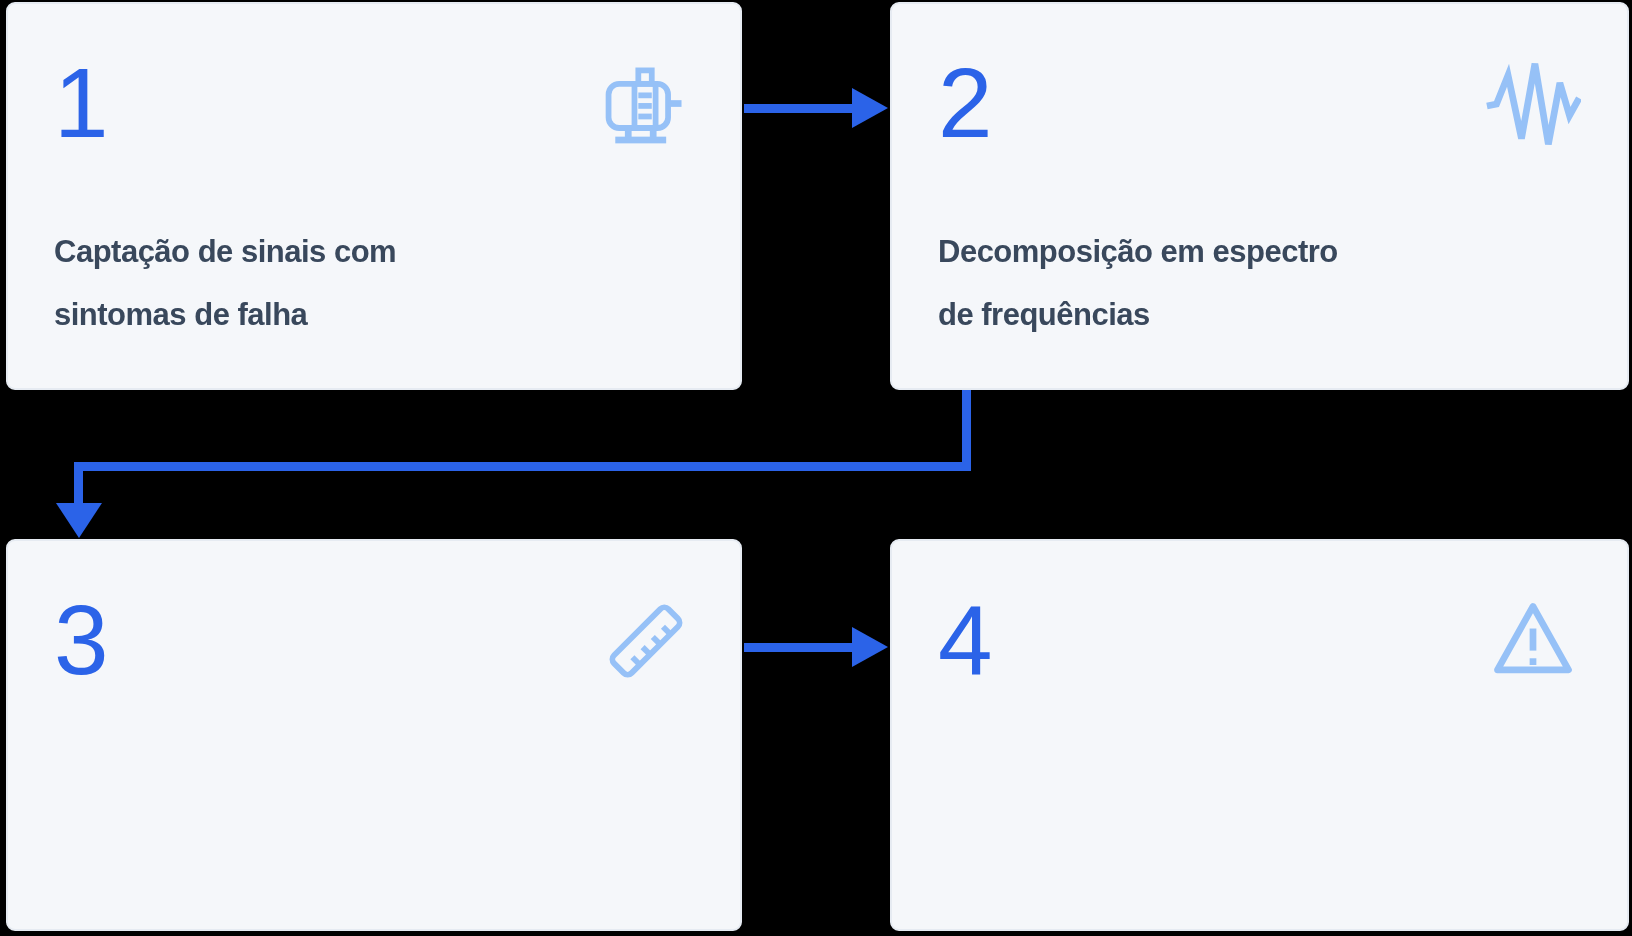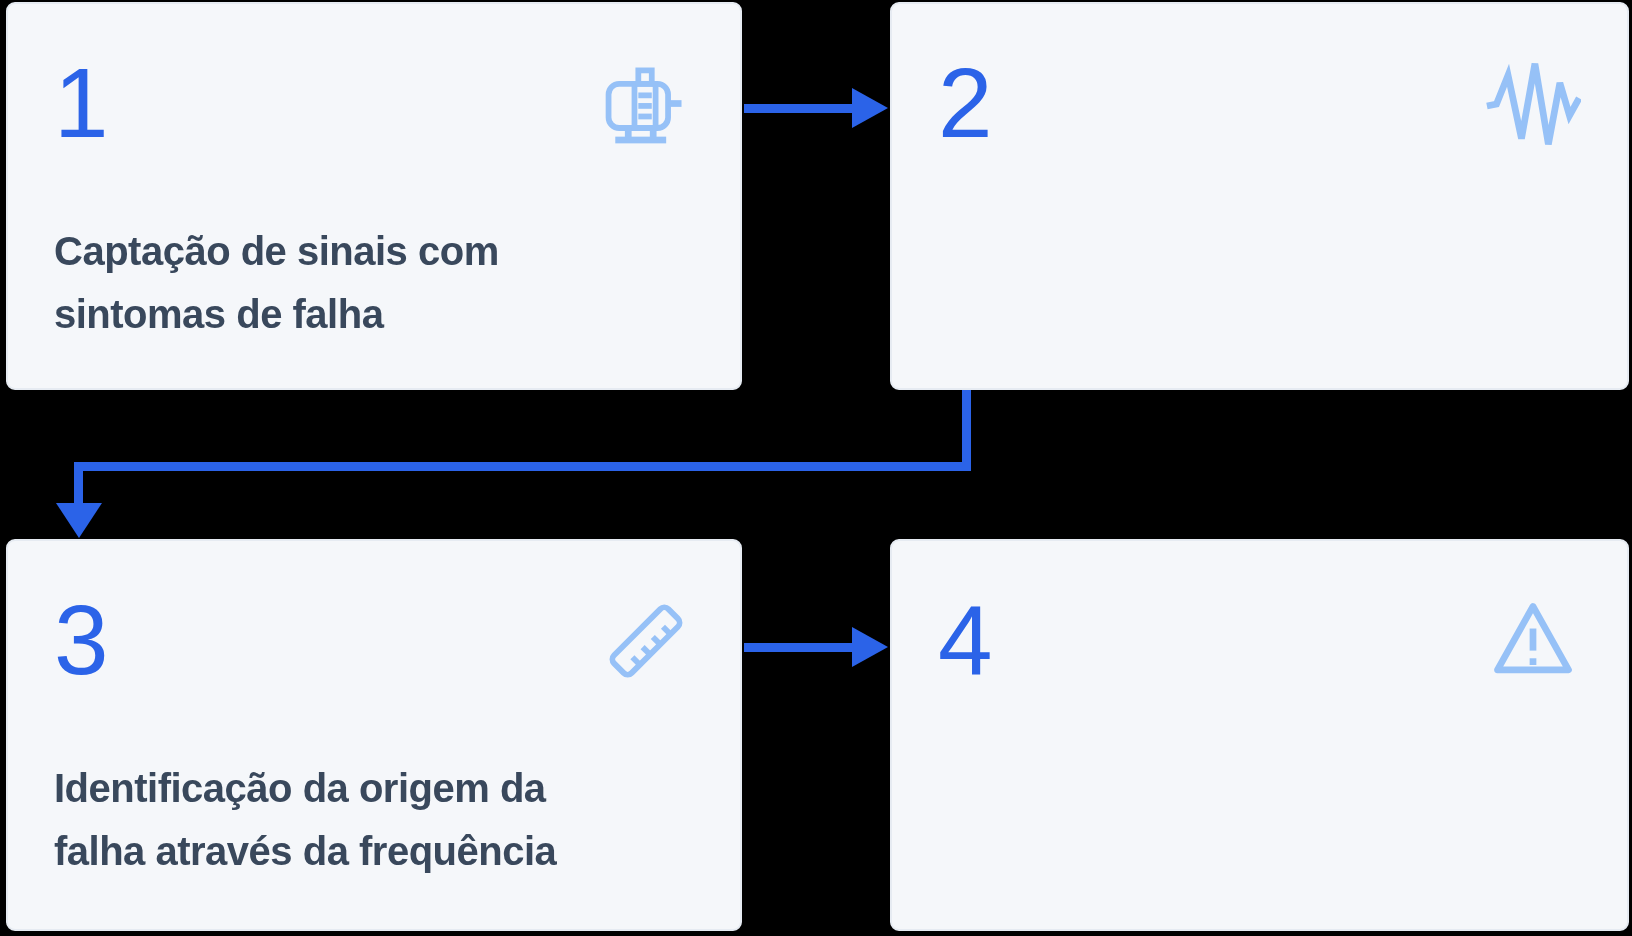--- a/index.html
+++ b/index.html
@@ -39,21 +39,21 @@
   .icon{
     position:absolute;right:46px;top:52px;
     width:96px;height:96px;
   }
   .icon svg{width:100%;height:100%;display:block;}
   .icon .st{fill:none;stroke:var(--icon-blue);}
   .icon .fl{fill:var(--icon-blue);stroke:none;}
 
   .title{
     position:absolute;left:46px;top:216px;right:30px;
-    font-size:40px;line-height:63px;font-weight:bold;
+    font-size:31px;line-height:63px;font-weight:bold;
     color:var(--text-dark);
     letter-spacing:-0.5px;
     white-space:pre-line;
   }
 
   
   .seg{position:absolute;background:var(--accent-blue);}
   .shaft-1{left:744px;top:104px;width:110px;height:9px;}
   .head-right-1{
     position:absolute;left:852px;top:88px;width:0;height:0;
@@ -108,37 +108,37 @@
 sintomas de falha</div>
   </div>
 
   <div class="card card-2">
     <div class="num">2</div>
     <div class="icon">
       <svg viewBox="0 0 100 100">
         <polyline class="st" stroke-width="7" points="2,52 12,50 24,20 38,86 52,8 66,92 78,28 88,62 98,44"></polyline>
       </svg>
     </div>
+    <div class="title">Decomposição em espectro
+de frequências</div>
   </div>
 
   <div class="card card-3">
     <div class="num">3</div>
     <div class="icon">
       <svg viewBox="0 0 100 100">
         <g class="st" stroke-width="6" transform="rotate(-45 50 50)">
           <rect x="10" y="37" width="80" height="26" rx="6"></rect>
           <line x1="28" y1="63" x2="28" y2="52"></line>
           <line x1="43" y1="63" x2="43" y2="52"></line>
           <line x1="58" y1="63" x2="58" y2="52"></line>
           <line x1="73" y1="63" x2="73" y2="52"></line>
         </g>
       </svg>
     </div>
-    <div class="title">Identificação da origem da
-falha através da frequência</div>
   </div>
 
   <div class="card card-4">
     <div class="num">4</div>
     <div class="icon">
       <svg viewBox="0 0 100 100">
         <path class="st" stroke-width="7" stroke-linejoin="round" d="M50 14 L87 80 L13 80 Z"></path>
         <line class="st" stroke-width="7" x1="50" y1="37" x2="50" y2="60"></line>
         <line class="st" stroke-width="7" x1="50" y1="68" x2="50" y2="75"></line>
       </svg>

